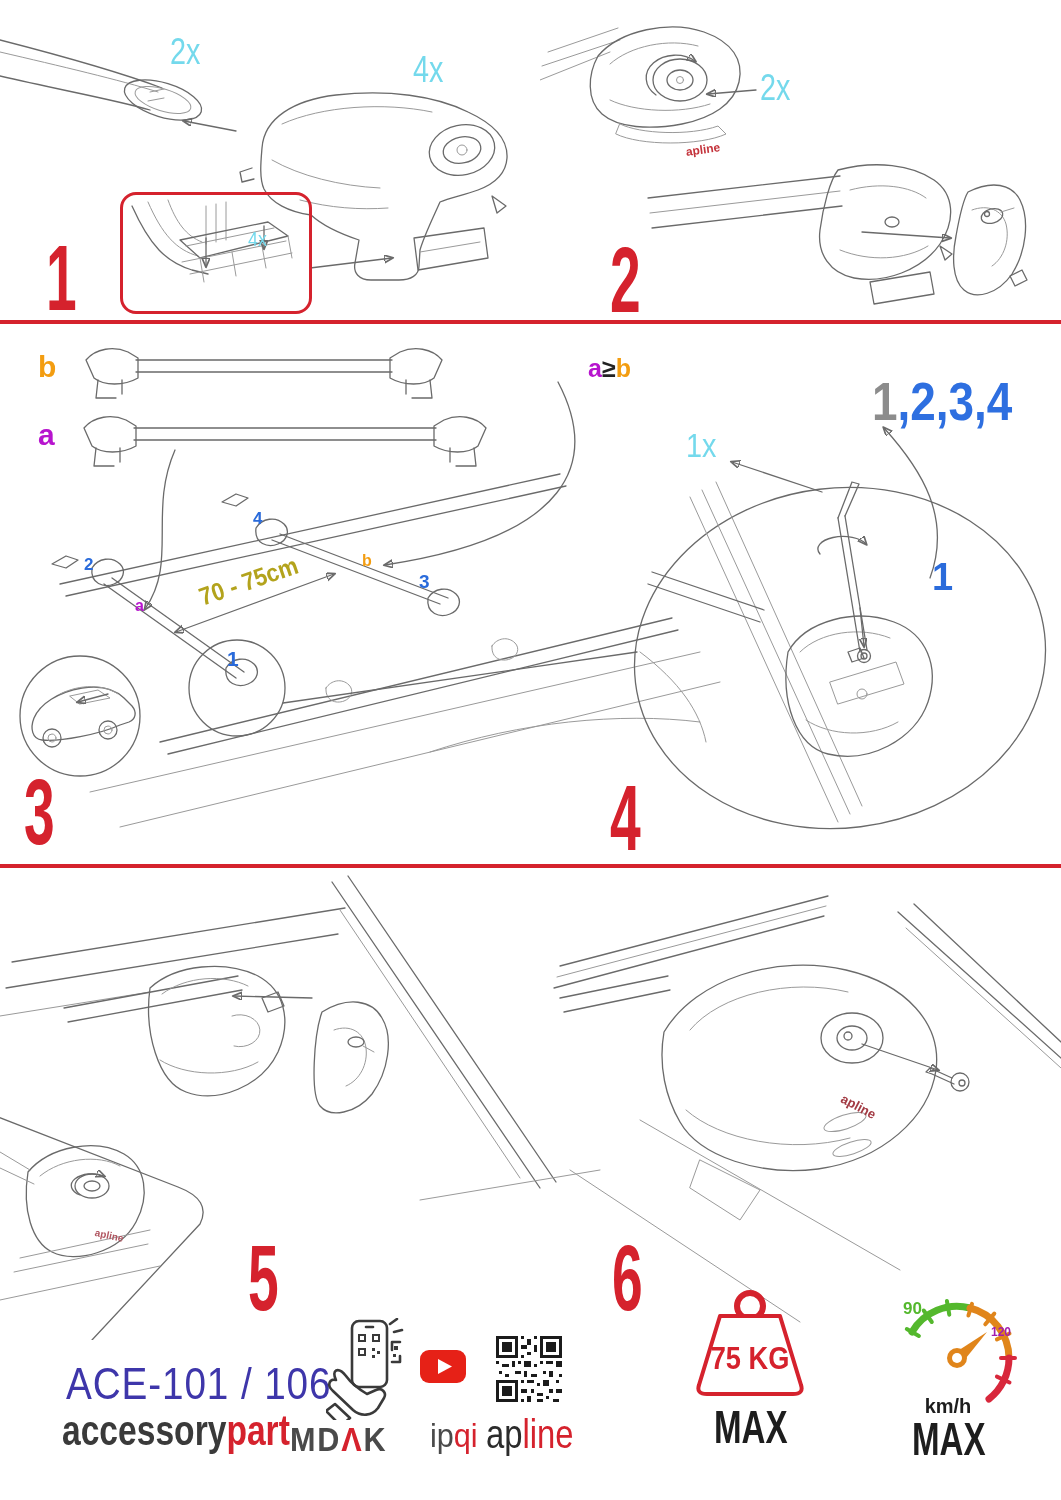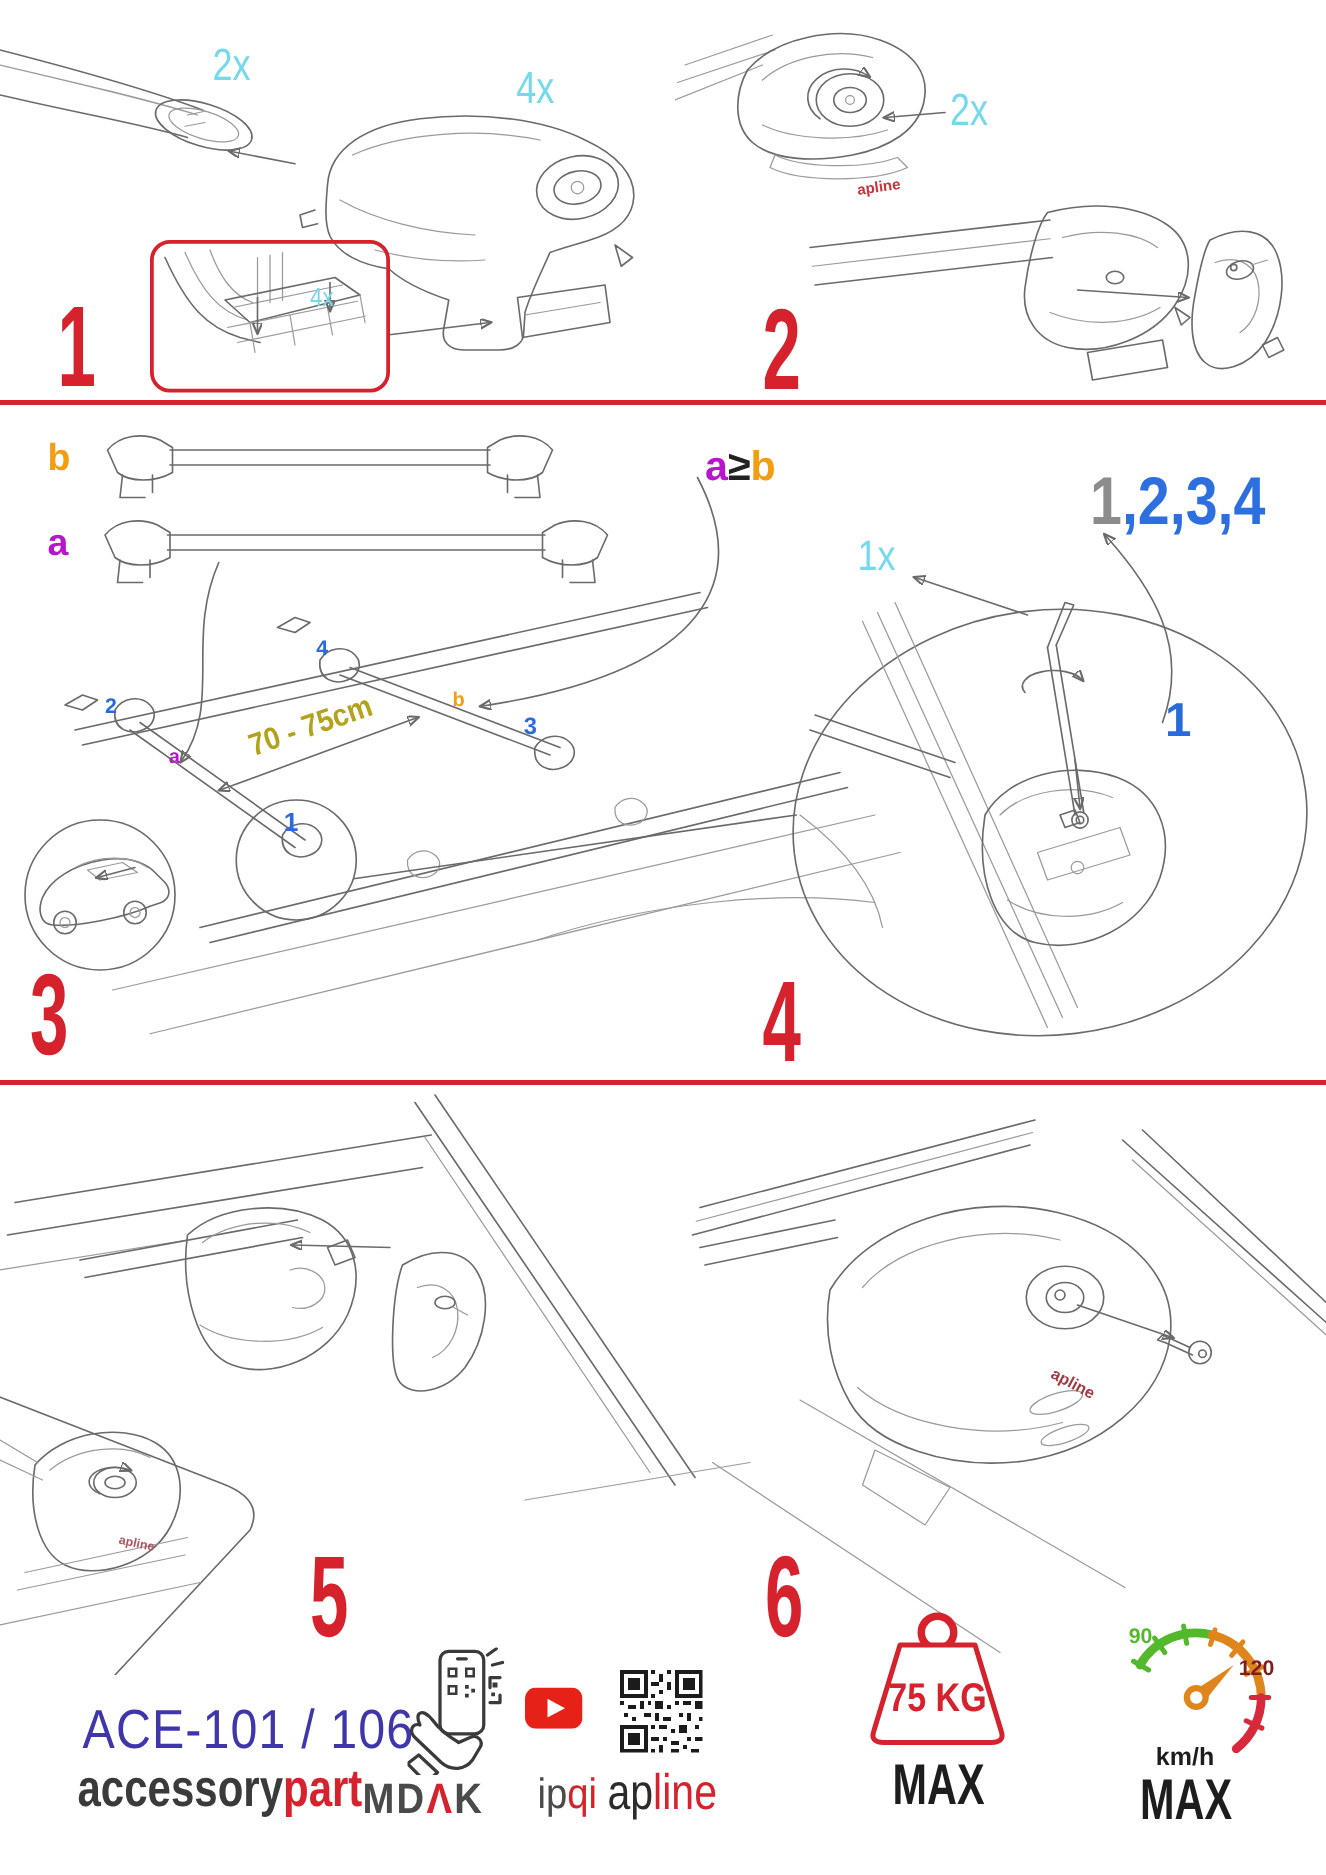--- a/index.html
+++ b/index.html
@@ -251,21 +251,21 @@
   <span class="L qty" style="left:248px;top:228px;font-size:21px;transform:scaleX(.85);">4x</span>
   <span class="L stepnum" style="left:46px;top:232px;">1</span>
 
   <span class="L qty" style="left:760px;top:70px;font-size:36px;transform:scaleX(.8);">2x</span>
   <span class="L" style="left:685px;top:146px;font-size:12px;font-weight:700;color:#c4343c;transform:rotate(-8deg);">apline</span>
   <span class="L stepnum" style="left:610px;top:234px;">2</span>
 
   <span class="L" style="left:38px;top:352px;font-size:30px;font-weight:700;color:#f39d11;">b</span>
   <span class="L" style="left:38px;top:420px;font-size:30px;font-weight:700;color:#b714ce;">a</span>
 
-  <span class="L" style="left:564px;top:356px;font-size:33px;font-weight:700;"><span style="color:#b714ce;">a</span><span style="color:#222;">≥</span><span style="color:#f39d11;">b</span></span>
+  <span class="L" style="left:588px;top:356px;font-size:25px;font-weight:700;"><span style="color:#b714ce;">a</span><span style="color:#222;">≥</span><span style="color:#f39d11;">b</span></span>
 
   <span class="L" style="left:872px;top:374px;font-size:54px;font-weight:700;transform:scaleX(.85);"><span style="color:#8c8c8c;">1</span><span style="color:#2e6fe0;">,2,3,4</span></span>
 
   <span class="L qty" style="left:686px;top:428px;font-size:34px;transform:scaleX(.85);">1x</span>
 
   <span class="L" style="left:84px;top:556px;font-size:17px;font-weight:700;color:#2a6bdb;">2</span>
   <span class="L" style="left:253px;top:510px;font-size:17px;font-weight:700;color:#2a6bdb;">4</span>
   <span class="L" style="left:419px;top:572px;font-size:19px;font-weight:700;color:#2a6bdb;">3</span>
   <span class="L" style="left:362px;top:553px;font-size:16px;font-weight:700;color:#f39d11;">b</span>
   <span class="L" style="left:135px;top:598px;font-size:16px;font-weight:700;color:#b714ce;">a</span>
@@ -387,17 +387,17 @@
       <path d="M127,66 A52,52 0 0 1 107,107" stroke="#d8283c" stroke-width="7"></path>
       <path d="M36.9,44 L24.8,37 M49.8,30 L41.7,18.5 M67.3,22.7 L64.9,8.9" stroke="#54b82d" stroke-width="4"></path>
       <path d="M86.4,23.5 L90,11.9 M103.3,32.3 L112.3,21.6 M114.9,47.4 L127.5,41.5" stroke="#e0851b" stroke-width="4"></path>
       <path d="M119,66 L133,66 M114.9,84.6 L127.5,90.5" stroke="#d8283c" stroke-width="4"></path>
     </g>
     <polygon points="71,62 105,40 80,71" fill="#e0851b"></polygon>
     <circle cx="75" cy="66" r="10" fill="#e0851b"></circle>
     <circle cx="75" cy="66" r="5" fill="#ffffff"></circle>
   </svg>
   <span class="L" style="left:903px;top:1300px;font-size:17px;font-weight:700;color:#54b82d;">90</span>
-  <span class="L" style="left:991px;top:1326px;font-size:17px;font-weight:700;color:#7f1d1d;">120</span>
+  <span class="L" style="left:991px;top:1326px;font-size:12px;font-weight:700;color:#a21caf;">120</span>
   <span class="L" style="left:898px;top:1396px;width:100px;text-align:center;font-size:20px;font-weight:700;color:#1d1d1d;">km/h</span>
   <span class="L" style="left:898px;top:1416px;width:100px;text-align:center;font-size:46px;font-weight:700;color:#1d1d1d;transform:scaleX(.72);transform-origin:center top;">MAX</span>
 
 </div>
 
 </body></html>

